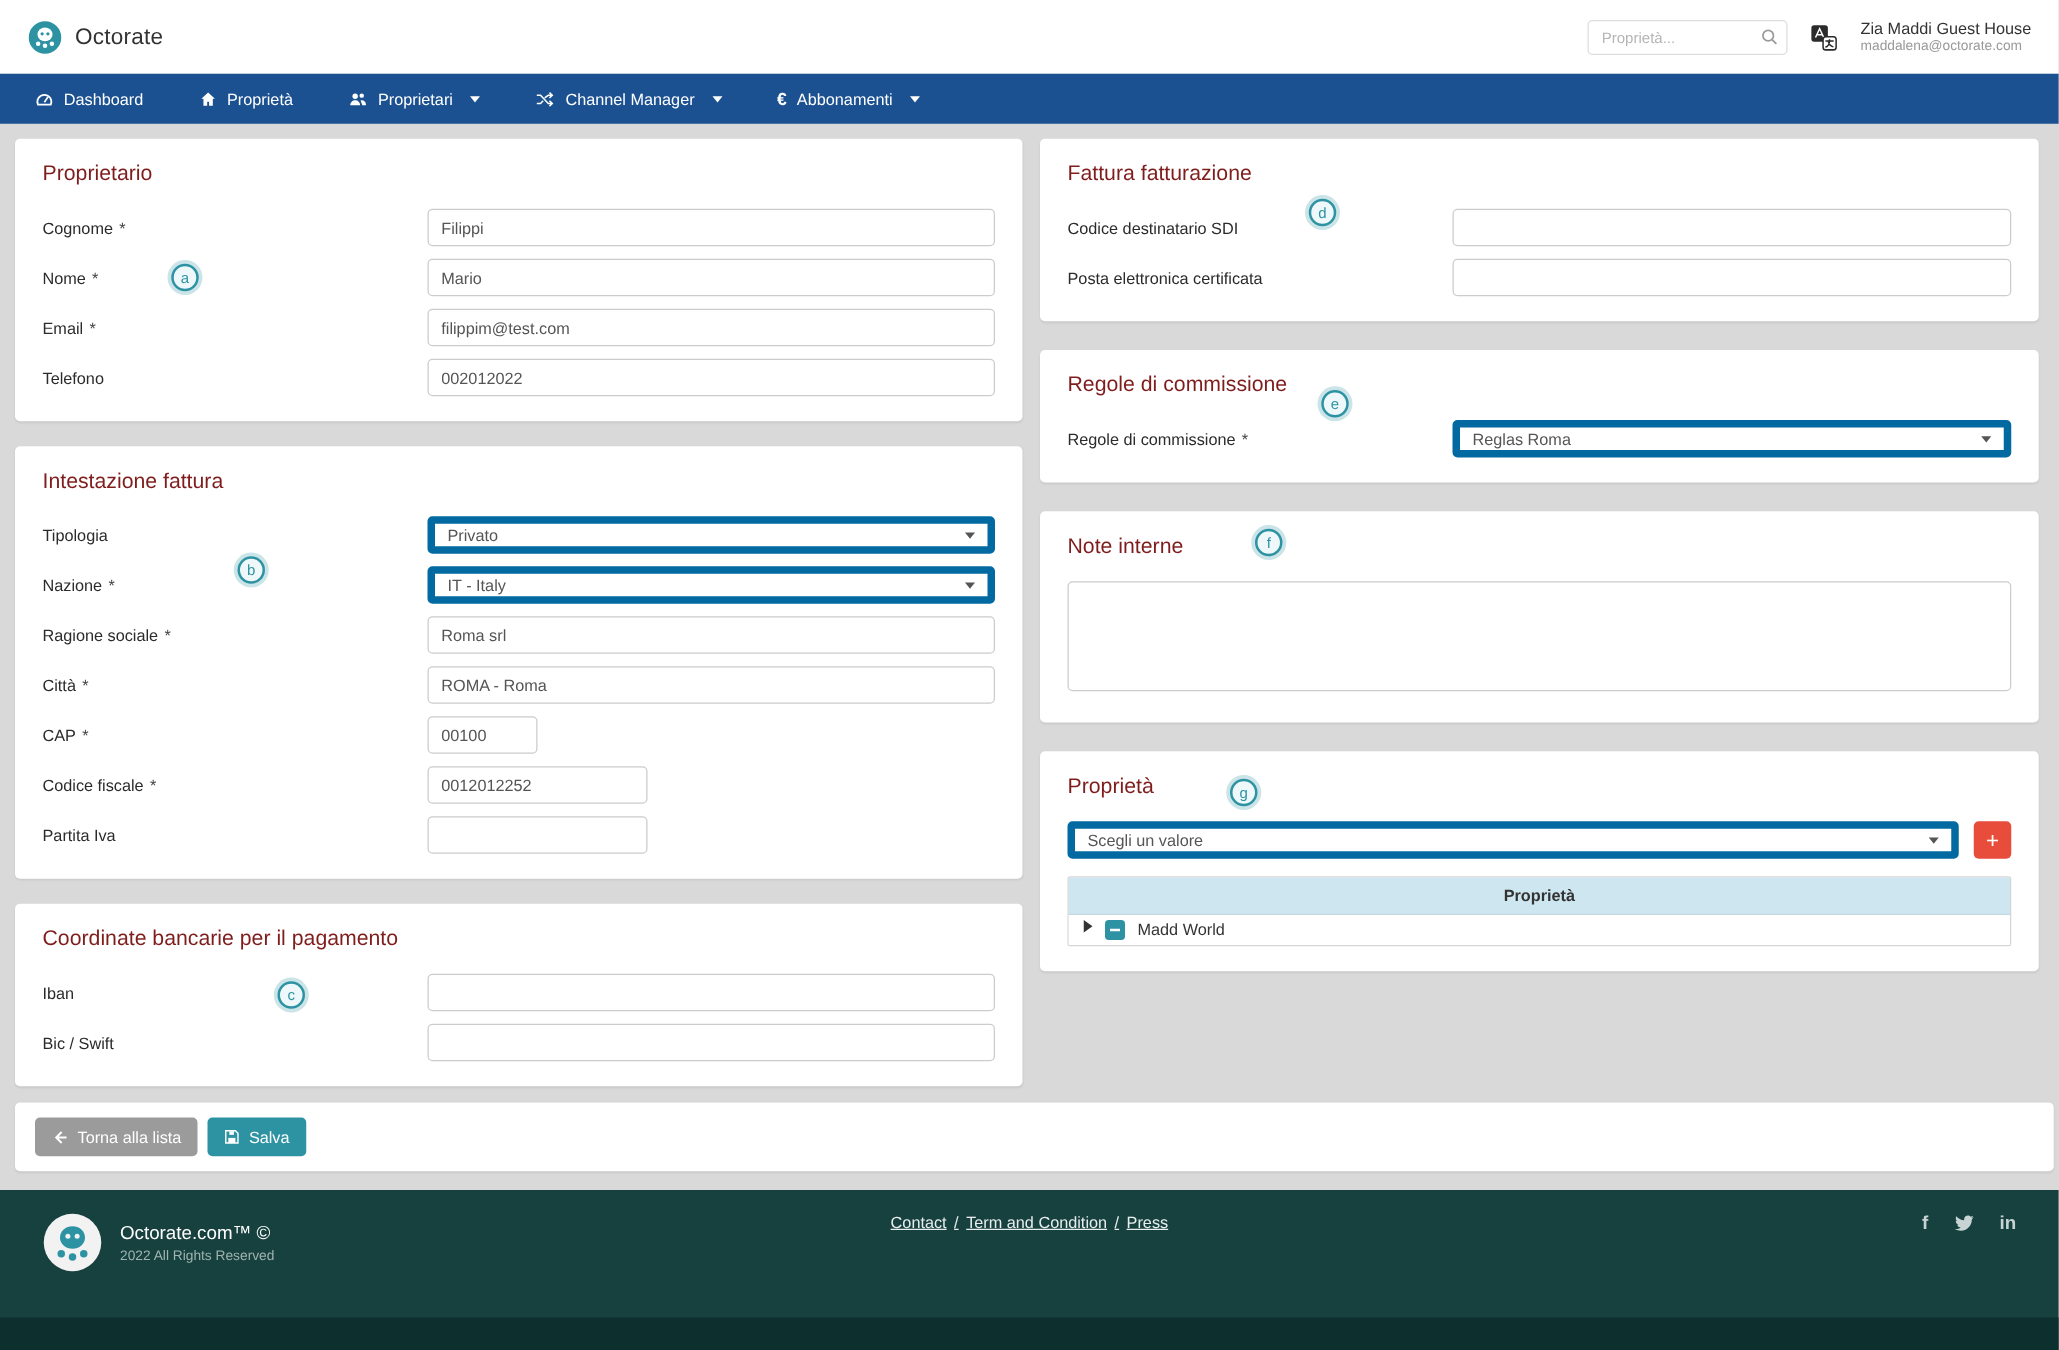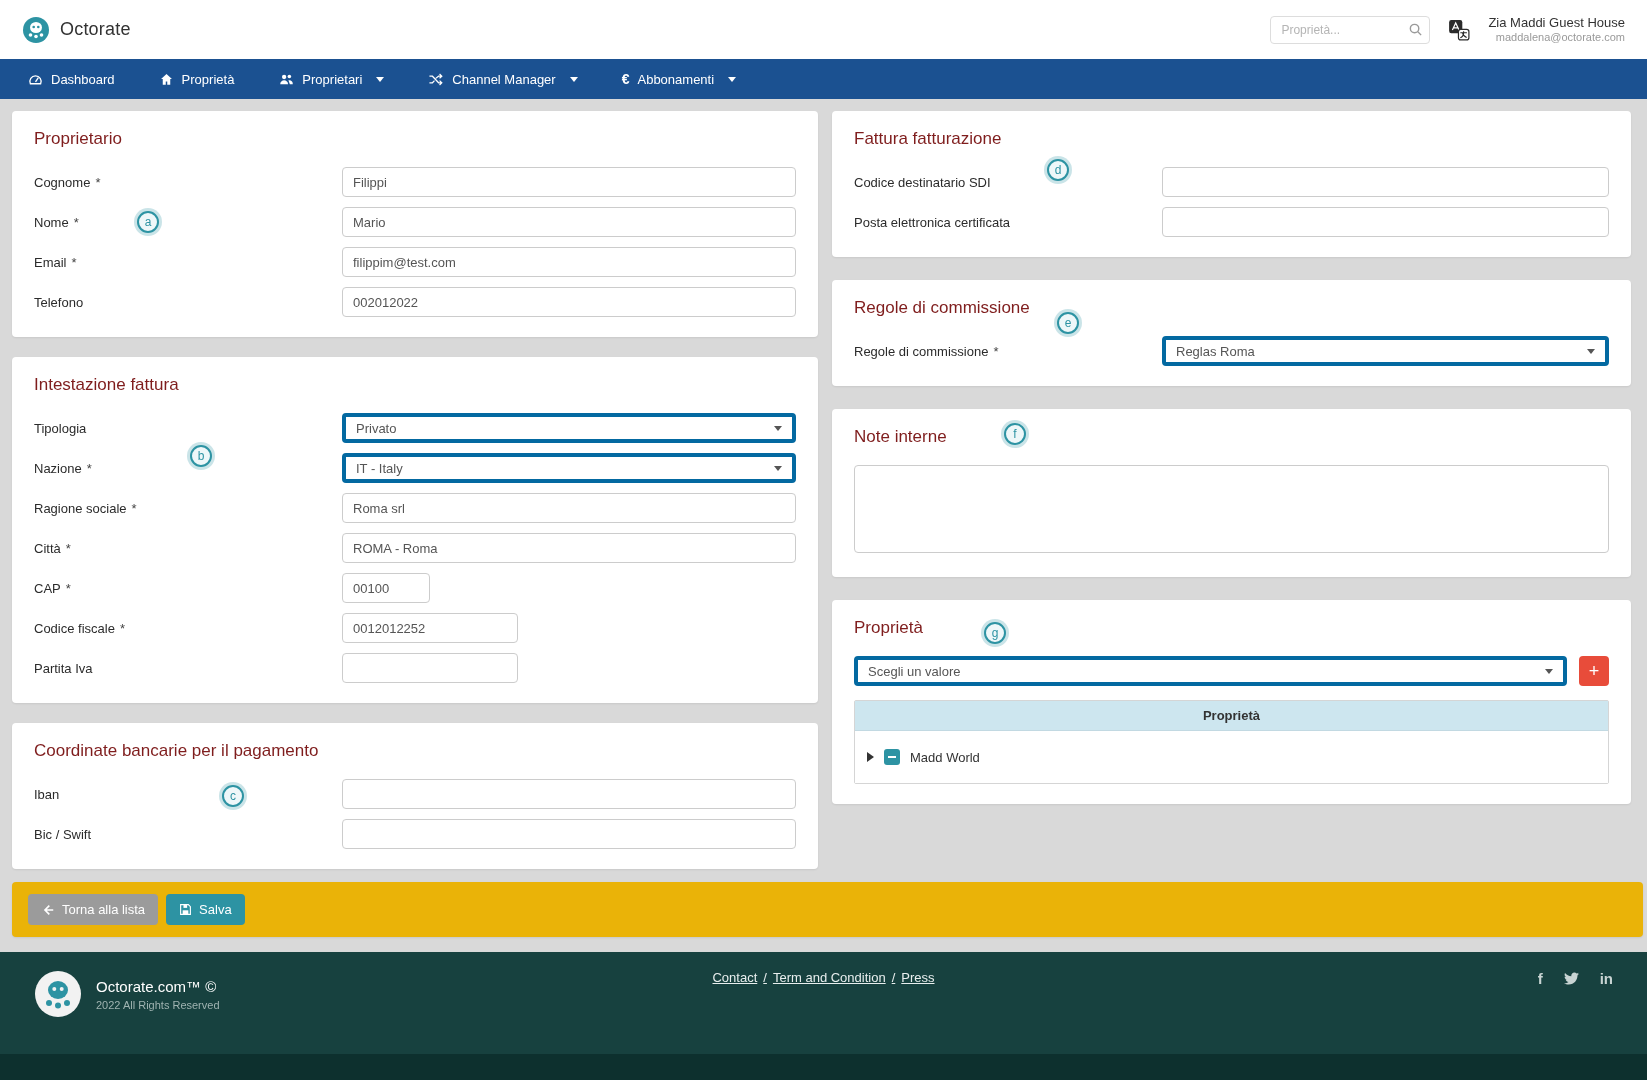--- a/index.html
+++ b/index.html
@@ -8,21 +8,21 @@
 
   
   .topbar { background: #ffffff; height: 59px; display: flex; align-items: center; justify-content: space-between; padding: 0 22px; }
   .brand-area { display: flex; align-items: center; gap: 10px; }
   .brand-text { font-size: 18px; color: #333; font-weight: 500; letter-spacing: .2px; }
   .topbar-right { display: flex; align-items: center; gap: 18px; }
   .search-box { position: relative; }
   .search-box input { width: 160px; height: 28px; border: 1px solid #ddd; border-radius: 4px; padding: 0 28px 0 10px; font-size: 12px; color: #666; outline: none; background:#fff; }
   .search-box input::placeholder { color: #b5b5b5; }
   .search-ico { position: absolute; right: 7px; top: 6px; }
-  .account { text-align: right; line-height: 1.25; }
+  .account { text-align: left; line-height: 1.25; }
   .account-name { font-size: 13px; color: #333; }
   .account-email { font-size: 11px; color: #999; }
 
   
   .navbar { background: #1b5191; height: 40px; display: flex; align-items: center; padding: 16px 28px; gap: 44px; }
   .nav-item { display: flex; align-items: center; gap: 8px; color: #fff; font-size: 13px; cursor: pointer; }
   .nav-caret { width: 0; height: 0; border-left: 4px solid transparent; border-right: 4px solid transparent; border-top: 5px solid #fff; margin-left: 6px; }
   .euro-glyph { font-size: 14px; font-weight: bold; color: #fff; }
 
   
@@ -35,41 +35,41 @@
   .frow { display: flex; align-items: center; margin-bottom: 10px; }
   .frow:last-child { margin-bottom: 0; }
   .flabel { flex: 0 0 308px; font-size: 13px; color: #2b2b2b; }
   .req { margin-left: 5px; color: #444; }
   .finput { height: 30px; border: 1px solid #ccc; border-radius: 4px; padding: 0 10px; font-size: 13px; color: #555; outline: none; font-family: "Liberation Sans", sans-serif; background:#fff; }
   .w-lg { width: 460px; }
   .w-md { width: 176px; }
   .w-sm { width: 88px; }
   .w-flex { flex: 1; }
 
-  .fselect { height: 30px; border: 4px solid #0369a1; border-radius: 4px; padding: 0 10px; font-size: 13px; color: #555; display: flex; align-items: center; justify-content: space-between; cursor: pointer; background: #fff; }
+  .fselect { height: 30px; border: 6px solid #0369a1; border-radius: 4px; padding: 0 10px; font-size: 13px; color: #555; display: flex; align-items: center; justify-content: space-between; cursor: pointer; background: #fff; }
   .caret { width: 0; height: 0; border-left: 4px solid transparent; border-right: 4px solid transparent; border-top: 5px solid #555; }
 
   textarea.note-area { width: 100%; height: 88px; border: 1px solid #ccc; border-radius: 4px; resize: none; outline: none; padding: 8px 10px; font-size: 13px; color:#555; font-family: "Liberation Sans", sans-serif; }
 
   
   .badge { position: absolute; width: 22px; height: 22px; border-radius: 50%; border: 2px solid #2d93a3; background: #eef7f9; color: #2d93a3; font-size: 12px; display: flex; align-items: center; justify-content: center; box-shadow: 0 0 0 3px rgba(45,147,163,.25); z-index: 2; }
 
   
   .prop-select-row { display: flex; gap: 12px; align-items: center; margin-bottom: 14px; }
   .plus-btn { width: 30px; height: 30px; border-radius: 4px; background: #e84c3a; border: none; color: #fff; font-size: 18px; line-height: 1; cursor: pointer; display:flex; align-items:center; justify-content:center; }
   .prop-table { border: 1px solid #d5d5d5; border-radius: 2px; }
   .prop-table-head { background: #cde6ef; border-bottom: 1px solid #c2d9e2; text-align: center; font-size: 13px; font-weight: bold; color: #333; padding: 7px 0; }
-  .prop-table-row { display: flex; align-items: center; gap: 10px; padding: 18px 12px; background: #fff; cursor: pointer; }
+  .prop-table-row { display: flex; gap: 10px; padding: 4px 12px; background: #fff; cursor: pointer; }
   .expand-caret { width: 0; height: 0; border-top: 5px solid transparent; border-bottom: 5px solid transparent; border-left: 7px solid #333; }
   .row-checkbox { width: 16px; height: 16px; border-radius: 3px; background: #2d93a3; display: flex; align-items: center; justify-content: center; cursor: pointer; }
   .row-checkbox::after { content: ""; width: 8px; height: 2px; background: #fff; display: block; }
   .row-name { font-size: 13px; color: #333; }
 
   
-  .actionbar { margin: 13px 4px 0 12px; background: #eab308; border-radius: 4px; padding: 12px 16px; display: flex; gap: 8px; box-shadow: 0 1px 2px rgba(0,0,0,.08); }
+  .actionbar { margin: 13px 4px 0 12px; background: #ffffff; border-radius: 4px; padding: 12px 16px; display: flex; gap: 8px; box-shadow: 0 1px 2px rgba(0,0,0,.08); }
   .btn { display: inline-flex; align-items: center; gap: 7px; border: none; border-radius: 4px; color: #fff; font-size: 13px; padding: 8px 13px; cursor: pointer; font-family: "Liberation Sans", sans-serif; }
   .btn-back { background: #9b9b9b; }
   .btn-save { background: #2d93a3; }
 
   
   .footer { margin-top: 15px; background: #17413f; color: #fff; flex: 1; display: flex; flex-direction: column; }
   .footer-main { flex: 1; display: flex; align-items: flex-start; justify-content: space-between; padding: 18px 34px; }
   .footer-left { display: flex; align-items: center; gap: 14px; }
   .footer-brand { font-size: 15px; color: #fff; }
   .footer-rights { font-size: 11px; color: #9fb3b1; margin-top: 4px; }

